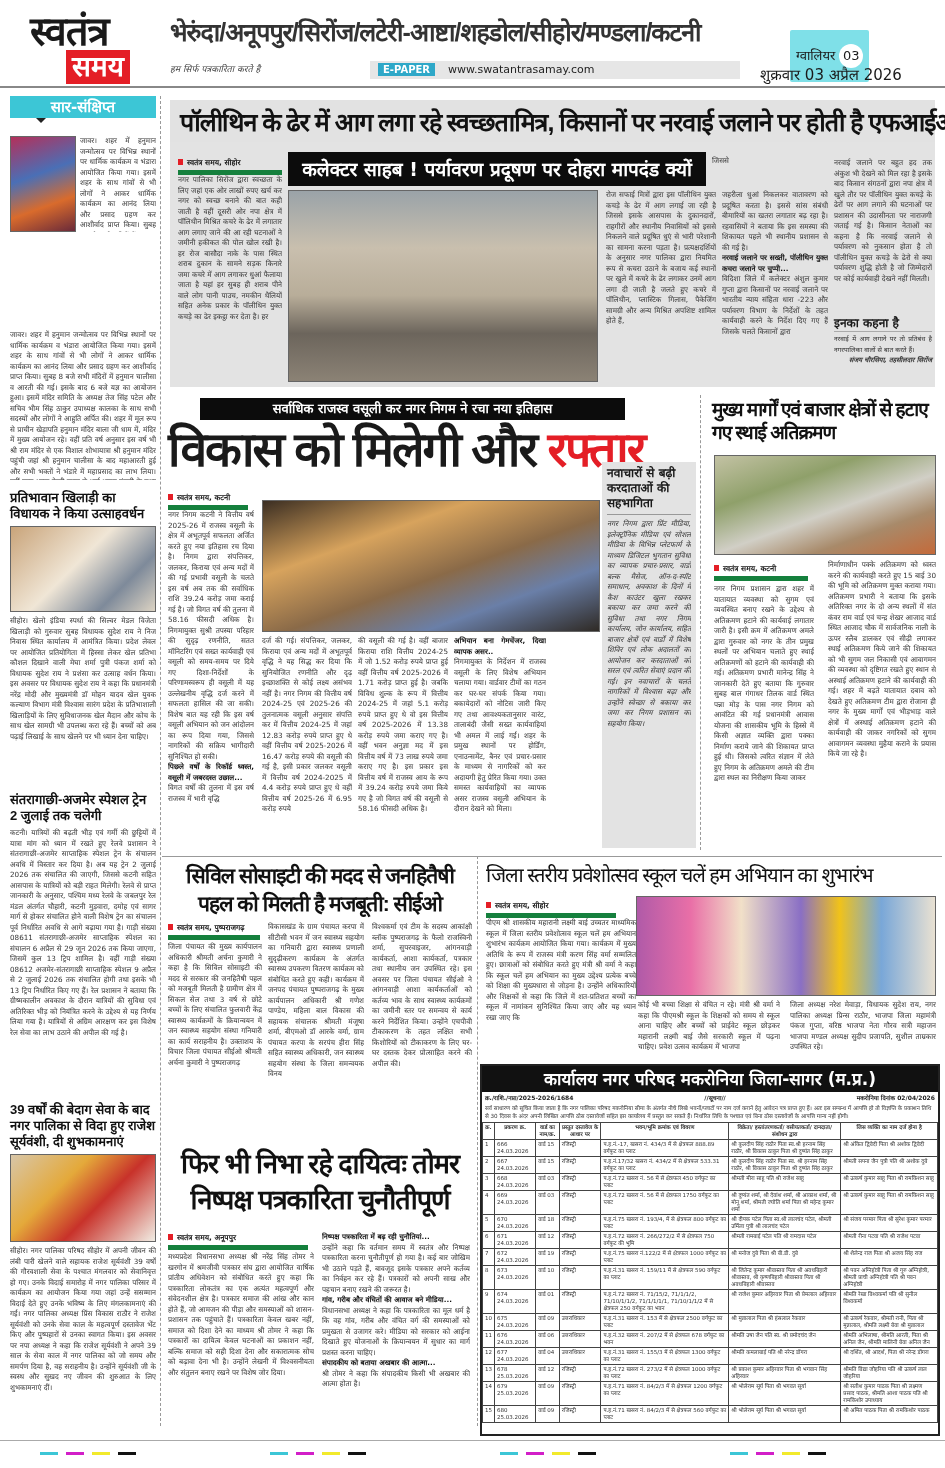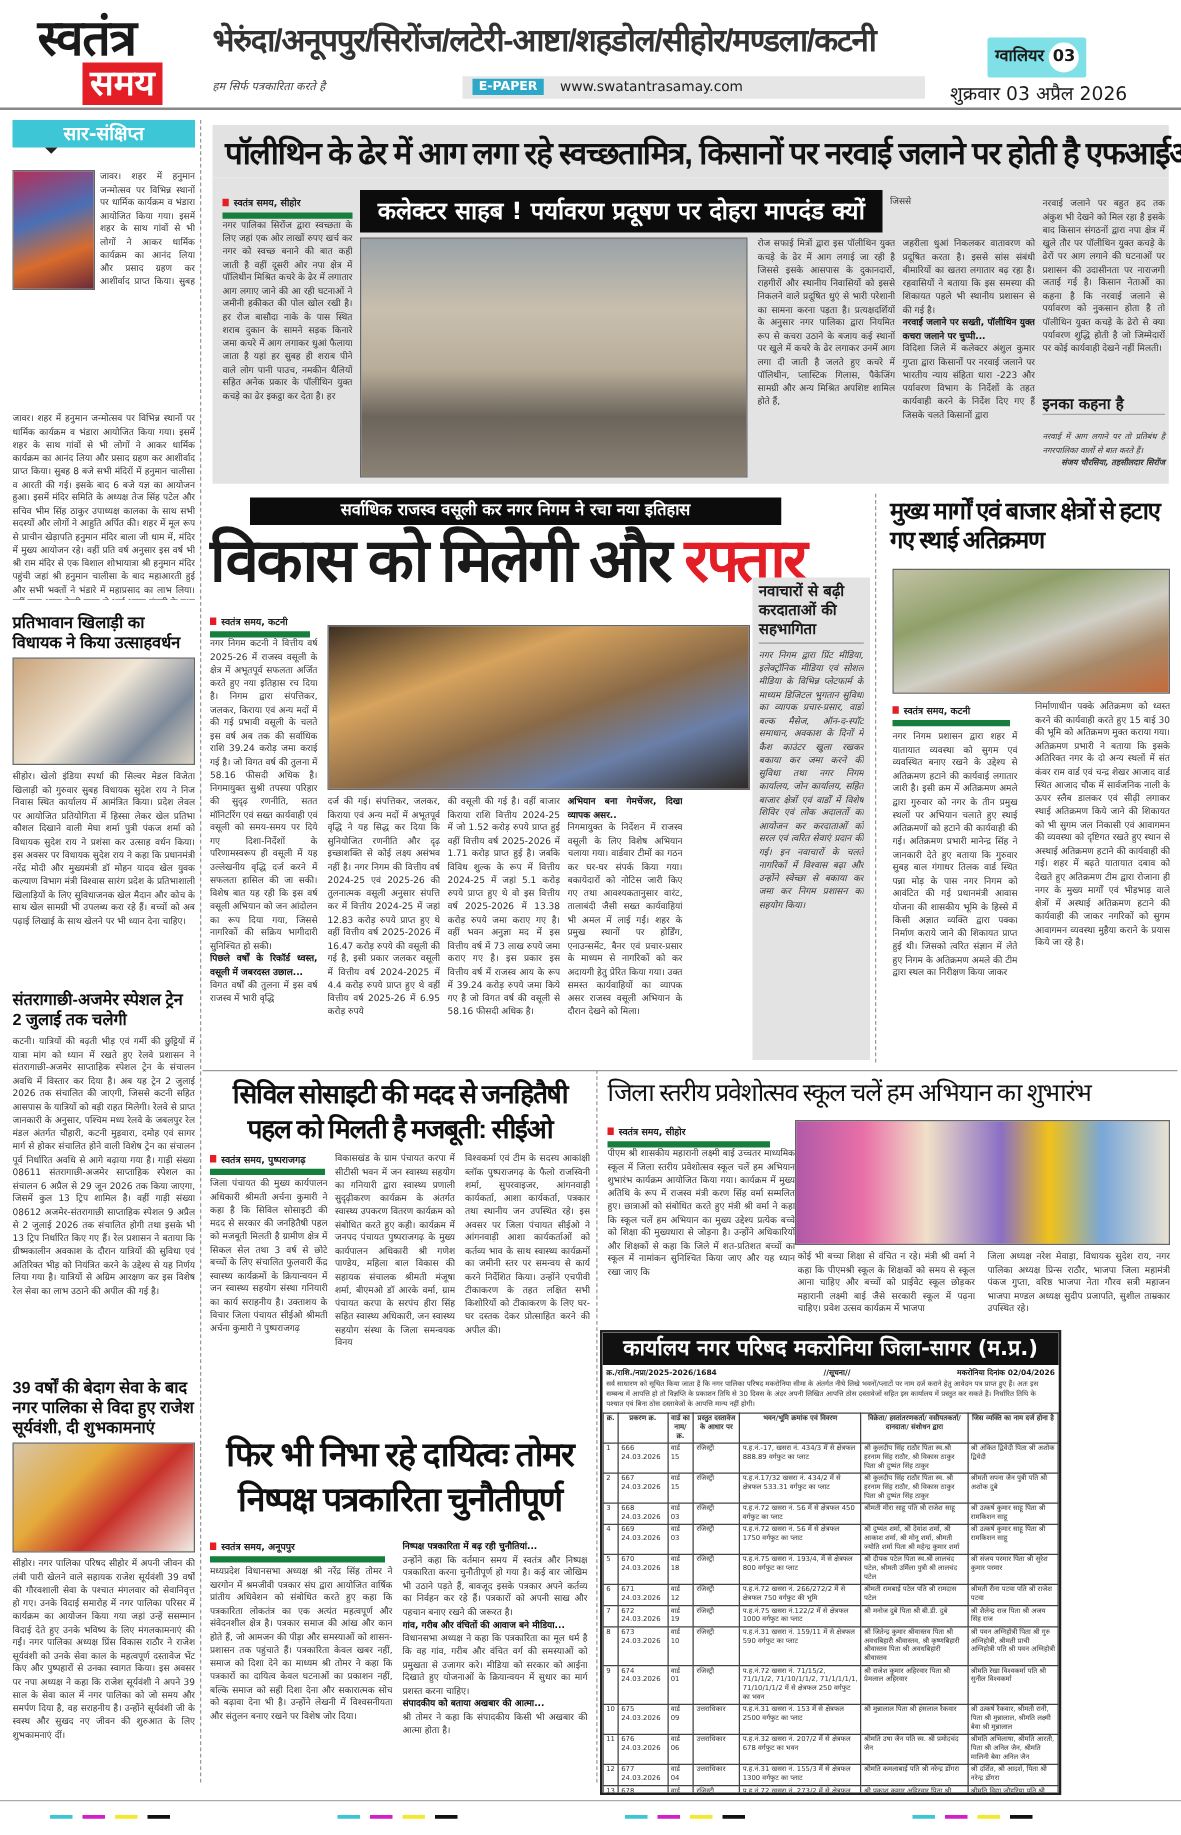--- a/index.html
+++ b/index.html
@@ -2,21 +2,21 @@
 <html><head>
 <meta charset="utf-8">
 <style>
 *{box-sizing:border-box;margin:0;padding:0}
 body{width:945px;height:1468px;background:#fff;font-family:"DejaVu Sans",sans-serif;color:#1a1a1a;position:relative;overflow:hidden}
 .abs{position:absolute}
 .masthead{left:0;top:0;width:945px;height:88px;border-bottom:2px solid #888}
 .logo1{left:30px;top:10px;font-size:40px;font-weight:bold;line-height:42px;letter-spacing:-1px;font-family:"DejaVu Serif",serif}
 .logo2{left:66px;top:50px;background:#e41e26;color:#fff;font-size:28px;font-weight:bold;padding:0 6px;line-height:34px}
 .cities{left:170px;top:14px;font-size:25px;font-weight:bold;letter-spacing:-1px;color:#333;font-family:"Liberation Sans",sans-serif}
-.edition{left:790px;top:30px;background:#7fe0e8;padding:4px 6px;font-size:13px;font-weight:bold;border-radius:2px}
+.edition{left:790px;top:30px;background:#7fe0e8;padding:14px 6px;font-size:13px;font-weight:normal;border-radius:2px}
 .edition .num{display:inline-block;background:#fff;border-radius:50%;width:24px;height:24px;text-align:center;line-height:24px;margin-left:4px}
 .tagline{left:170px;top:62px;font-size:9px;font-style:italic;color:#444}
 .eband{left:370px;top:61px;width:370px;height:18px;background:#e6e6e6}
 .epaper{left:378px;top:63px;background:#2ea8c8;color:#fff;font-size:10px;padding:1px 5px;font-weight:bold}
 .url{left:448px;top:63px;font-size:11px;color:#222}
 .date{left:760px;top:64px;font-size:15px;font-weight:normal}
 .colrule{border-left:1px dashed #999}
 .sar{left:10px;top:96px;width:146px;height:22px;background:#3cc6d6;color:#fff;text-align:center;font-weight:bold;font-size:15px;line-height:22px}
 .sar:after{content:"";position:absolute;left:26px;top:22px;border:5px solid transparent;border-top-color:#222}
 .h-side{font-weight:bold;font-size:13px;line-height:16px;color:#111;font-family:"Liberation Sans",sans-serif}
@@ -90,21 +90,21 @@
 <div class="abs body" style="left:712px;top:156px;width:30px">जिससे</div>
 <div class="abs body" style="left:606px;top:190px;width:110px;height:185px;overflow:hidden">रोज सफाई मित्रों द्वारा इस पॉलीथिन युक्त कचड़े के ढेर में आग लगाई जा रही है जिससे इसके आसपास के दुकानदारों, राहगीरों और स्थानीय निवासियों को इससे निकलने वाले प्रदूषित धुएं से भारी परेशानी का सामना करना पड़ता है। प्रत्यक्षदर्शियों के अनुसार नगर पालिका द्वारा नियमित रूप से कचरा उठाने के बजाय कई स्थानों पर खुले में कचरे के ढेर लगाकर उनमें आग लगा दी जाती है जलते हुए कचरे में पॉलिथीन, प्लास्टिक गिलास, पैकेजिंग सामग्री और अन्य मिश्रित अपशिष्ट शामिल होते हैं,</div>
 <div class="abs" style="left:722px;top:190px;width:106px;height:185px;overflow:hidden">
  <div class="body">जहरीला धुआं निकलकर वातावरण को प्रदूषित करता है। इससे सांस संबंधी बीमारियों का खतरा लगातार बढ़ रहा है। रहवासियों ने बताया कि इस समस्या की शिकायत पहले भी स्थानीय प्रशासन से की गई है।</div>
  <div class="body" style="font-weight:bold;color:#111">नरवाई जलाने पर सख्ती, पॉलीथिन युक्त कचरा जलाने पर चुप्पी...</div>
  <div class="body">विदिशा जिले में कलेक्टर अंशुल कुमार गुप्ता द्वारा किसानों पर नरवाई जलाने पर भारतीय न्याय संहिता धारा -223 और पर्यावरण विभाग के निर्देशों के तहत कार्यवाही करने के निर्देश दिए गए हैं जिसके चलते किसानों द्वारा</div>
 </div>
 <div class="abs" style="left:834px;top:158px;width:98px">
  <div class="body" style="height:152px;overflow:hidden">नरवाई जलाने पर बहुत हद तक अंकुश भी देखने को मिल रहा है इसके बाद किसान संगठनों द्वारा नपा क्षेत्र में खुले तौर पर पॉलीथिन युक्त कचड़े के ढेरों पर आग लगाने की घटनाओं पर प्रशासन की उदासीनता पर नाराजगी जताई गई है। किसान नेताओं का कहना है कि नरवाई जलाने से पर्यावरण को नुकसान होता है तो पॉलीथिन युक्त कचड़े के ढेरो से क्या पर्यावरण शुद्धि होती है जो जिम्मेदारों पर कोई कार्यवाही देखने नहीं मिलती।</div>
  <div style="font-size:12px;font-weight:bold;margin-top:4px;border-bottom:1px solid #aaa">इनका कहना है</div>
- <div class="body" style="font-style:italic;font-size:6.5px;margin-top:12px">नरवाई में आग लगाने पर तो प्रतिबंध है नगरपालिका वालों से बात करते हैं।</div>
+ <div class="body" style="font-size:6.5px;margin-top:2px">नरवाई में आग लगाने पर तो प्रतिबंध है नगरपालिका वालों से बात करते हैं।</div>
  <div class="body" style="font-style:italic;font-weight:bold;font-size:6.5px;text-align:right">संजय चौरसिया, तहसीलदार सिरोंज</div>
 </div>
 
 <div class="abs blackbar" style="left:200px;top:398px;width:425px;height:22px;font-size:13px;line-height:22px">सर्वाधिक राजस्व वसूली कर नगर निगम ने रचा नया इतिहास</div>
 <div class="abs bighead" style="left:168px;top:422px;width:540px;white-space:nowrap"><span>विकास को मिलेगी और</span> <span class="red">रफ्तार</span></div>
 <div class="abs byline" style="left:168px;top:492px;width:80px">स्वतंत्र समय, कटनी</div>
 <div class="abs" style="left:168px;top:510px;width:86px;height:340px;overflow:hidden">
  <div class="body">नगर निगम कटनी ने वित्तीय वर्ष 2025-26 में राजस्व वसूली के क्षेत्र में अभूतपूर्व सफलता अर्जित करते हुए नया इतिहास रच दिया है। निगम द्वारा संपत्तिकर, जलकर, किराया एवं अन्य मदों में की गई प्रभावी वसूली के चलते इस वर्ष अब तक की सर्वाधिक राशि 39.24 करोड़ जमा कराई गई है। जो विगत वर्ष की तुलना में 58.16 फीसदी अधिक है। निगमायुक्त सुश्री तपस्या परिहार की सुदृढ़ रणनीति, सतत मॉनिटरिंग एवं सख्त कार्यवाही एवं वसूली को समय-समय पर दिये गए दिशा-निर्देशों के परिणामस्वरूप ही वसूली में यह उल्लेखनीय वृद्धि दर्ज करने में सफलता हासिल की जा सकी। विशेष बात यह रही कि इस वर्ष वसूली अभियान को जन आंदोलन का रूप दिया गया, जिससे नागरिकों की सक्रिय भागीदारी सुनिश्चित हो सकी।</div>
  <div class="body" style="font-weight:bold;color:#111">पिछले वर्षों के रिकॉर्ड ध्वस्त, वसूली में जबरदस्त उछाल...</div>
  <div class="body">विगत वर्षों की तुलना में इस वर्ष राजस्व में भारी वृद्धि</div>
@@ -152,21 +152,21 @@
 <div class="abs body" style="left:168px;top:1252px;width:146px;height:180px;overflow:hidden">मध्यप्रदेश विधानसभा अध्यक्ष श्री नरेंद्र सिंह तोमर ने खरगोन में श्रमजीवी पत्रकार संघ द्वारा आयोजित वार्षिक प्रांतीय अधिवेशन को संबोधित करते हुए कहा कि पत्रकारिता लोकतंत्र का एक अत्यंत महत्वपूर्ण और संवेदनशील क्षेत्र है। पत्रकार समाज की आंख और कान होते हैं, जो आमजन की पीड़ा और समस्याओं को शासन- प्रशासन तक पहुंचाते हैं। पत्रकारिता केवल खबर नहीं, समाज को दिशा देने का माध्यम श्री तोमर ने कहा कि पत्रकारों का दायित्व केवल घटनाओं का प्रकाशन नहीं, बल्कि समाज को सही दिशा देना और सकारात्मक सोच को बढ़ावा देना भी है। उन्होंने लेखनी में विश्वसनीयता और संतुलन बनाए रखने पर विशेष जोर दिया।</div>
 <div class="abs" style="left:322px;top:1232px;width:148px;height:200px;overflow:hidden">
  <div class="body" style="font-weight:bold;color:#111">निष्पक्ष पत्रकारिता में बढ़ रही चुनौतियां...</div>
  <div class="body">उन्होंने कहा कि वर्तमान समय में स्वतंत्र और निष्पक्ष पत्रकारिता करना चुनौतीपूर्ण हो गया है। कई बार जोखिम भी उठाने पड़ते हैं, बावजूद इसके पत्रकार अपने कर्तव्य का निर्वहन कर रहे हैं। पत्रकारों को अपनी साख और पहचान बनाए रखने की जरूरत है।</div>
  <div class="body" style="font-weight:bold;color:#111">गांव, गरीब और वंचितों की आवाज बने मीडिया...</div>
  <div class="body">विधानसभा अध्यक्ष ने कहा कि पत्रकारिता का मूल धर्म है कि वह गांव, गरीब और वंचित वर्ग की समस्याओं को प्रमुखता से उजागर करे। मीडिया को सरकार को आईना दिखाते हुए योजनाओं के क्रियान्वयन में सुधार का मार्ग प्रशस्त करना चाहिए।</div>
  <div class="body" style="font-weight:bold;color:#111">संपादकीय को बताया अखबार की आत्मा...</div>
  <div class="body">श्री तोमर ने कहा कि संपादकीय किसी भी अखबार की आत्मा होता है।</div>
 </div>
 
-<div class="abs notice" style="left:480px;top:1064px;width:369px;height:372px;overflow:hidden">
+<div class="abs notice" style="left:480px;top:1064px;width:460px;height:372px;overflow:hidden">
  <div class="notice-title">कार्यालय नगर परिषद मकरोनिया जिला-सागर (म.प्र.)</div>
  <div style="display:flex;justify-content:space-between;font-size:6px;padding:2px 3px;font-weight:bold">
   <span>क्र./राशि./नप्रा/2025-2026/1684</span>
   <span>//सूचना//</span>
   <span>मकरोनिया दिनांक 02/04/2026</span>
  </div>
  <div style="font-size:5.6px;line-height:8px;padding:0 3px 2px;color:#333">सर्व साधारण को सूचित किया जाता है कि नगर पालिका परिषद मकरोनिया सीमा के अंतर्गत नीचे लिखे भवनों/प्लाटों पर नाम दर्ज कराने हेतु आवेदन पत्र प्राप्त हुए हैं। अतः इस सम्बन्ध में आपत्ति हो तो विज्ञप्ति के प्रकाशन तिथि से 30 दिवस के अंदर अपनी लिखित आपत्ति ठोस दस्तावेजों सहित इस कार्यालय में प्रस्तुत कर सकते हैं। निर्धारित तिथि के पश्चात एवं बिना ठोस दस्तावेजों के आपत्ति मान्य नहीं होगी।</div>
  <table class="nt">
   <thead>
         <tr id="nt-head">

